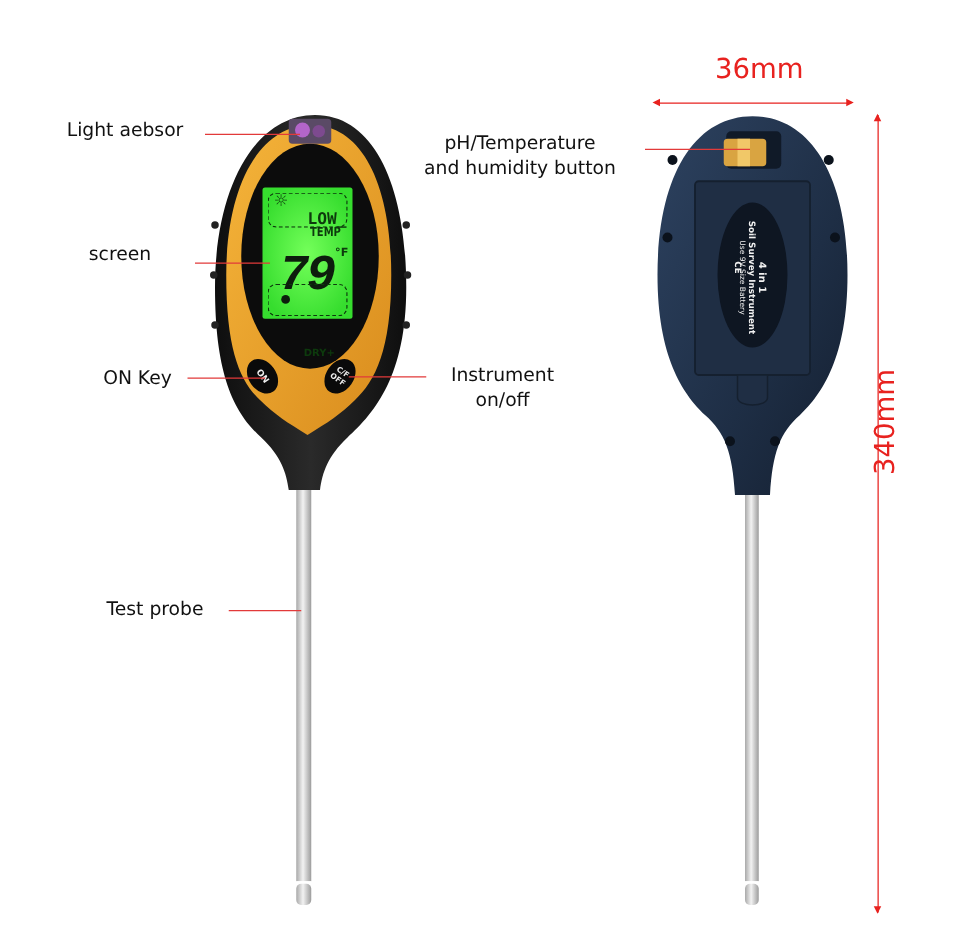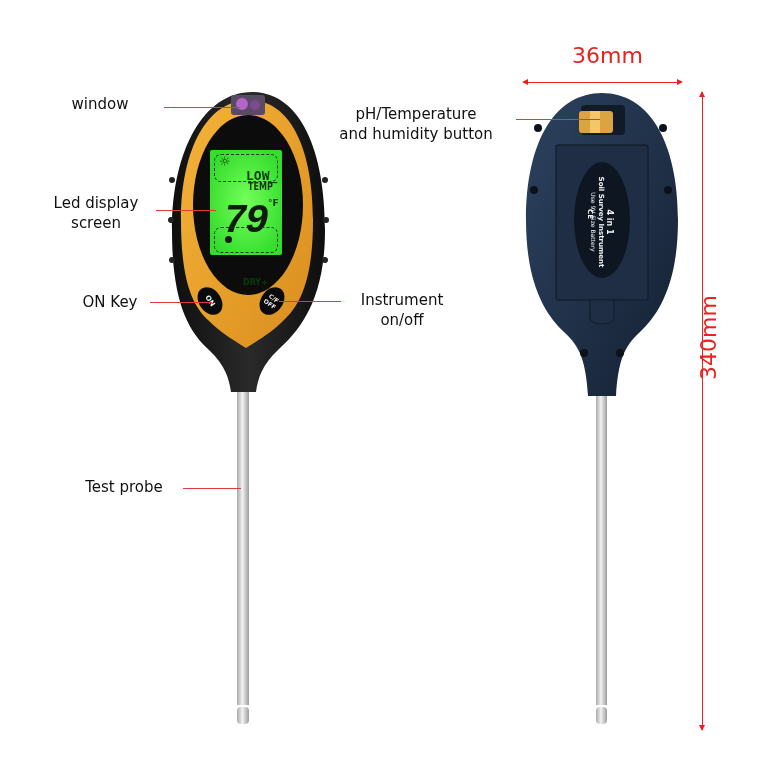--- a/index.html
+++ b/index.html
@@ -82,26 +82,25 @@
     <span style="color:#eee;font-size:7px;font-weight:bold;transform:rotate(90deg);">ON</span>
   </div>
 
   <div class="abs" style="left:261px;top:286px;width:22px;height:30px;border-radius:50%;background:#0a0a0a;transform:rotate(35deg);display:flex;flex-direction:column;align-items:center;justify-content:center;">
     <span style="color:#eee;font-size:6px;font-weight:bold;line-height:7px;">C/F</span>
     <span style="color:#eee;font-size:6px;font-weight:bold;line-height:7px;">OFF</span>
   </div>
 </div>
 
 <div class="label" style="left:40px;top:94px;width:120px;">
-  <div>window</div>
+  <div>Light aebsor</div>
 </div>
 <div class="leader" style="left:164px;top:107px;width:76px;"></div>
 
 <div class="label" style="left:36px;top:193px;width:120px;">
-  <div>Led display</div>
   <div>screen</div>
 </div>
 <div class="leader" style="left:156px;top:210px;width:60px;"></div>
 
 <div class="label" style="left:70px;top:292px;width:80px;">ON Key</div>
 <div class="leader" style="left:150px;top:302px;width:62px;"></div>
 
 <div class="label" style="left:340px;top:290px;width:124px;">
   <div>Instrument</div>
   <div>on/off</div>

